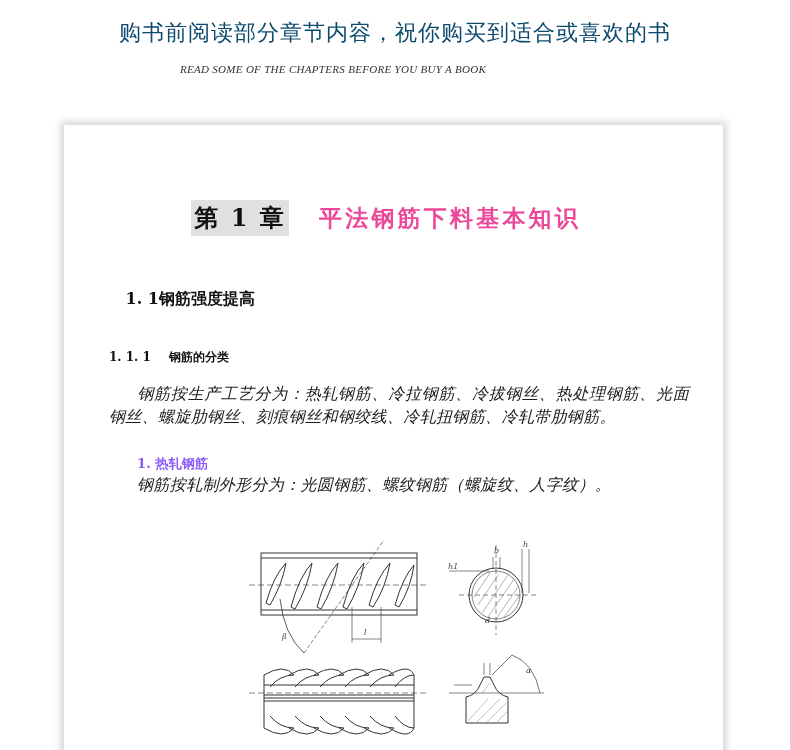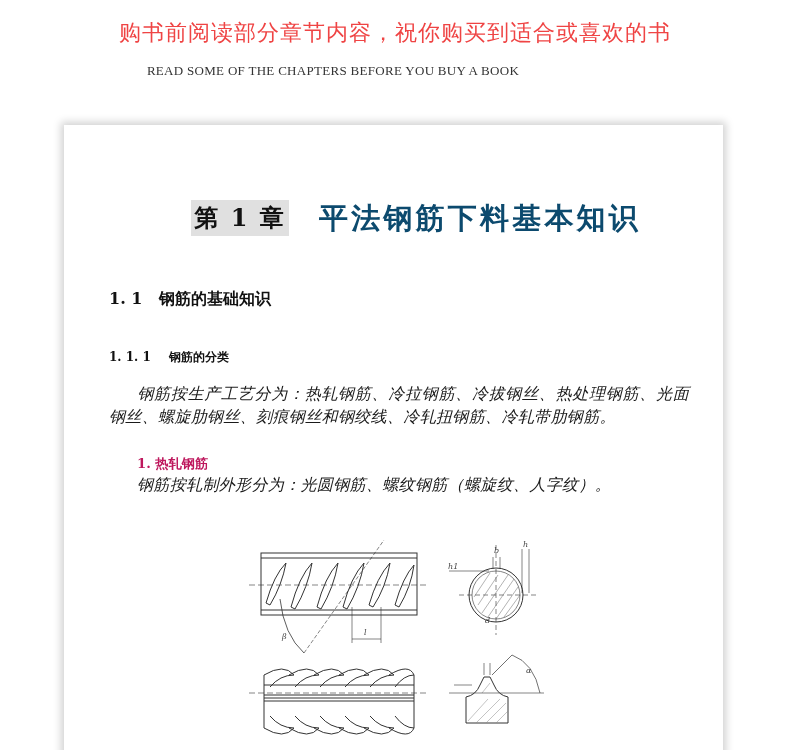--- a/index.html
+++ b/index.html
@@ -1,72 +1,73 @@
 <!DOCTYPE html>
 <html><head>
 <meta charset="utf-8">
 <style>
   * { margin: 0; padding: 0; box-sizing: border-box; }
   html, body { width: 790px; height: 750px; overflow: hidden; background: #ffffff; }
   body { position: relative; font-family: "DejaVu Serif", serif; color: #1a1a1a; }
 
   .banner-title {
     position: absolute; left: 0; top: 18px; width: 790px; text-align: center;
-    font-family: "DejaVu Sans", sans-serif; font-size: 22px; color: #ef4444;
+    font-family: "DejaVu Sans", sans-serif; font-size: 22px; color: #0c4a6e;
     letter-spacing: 1px; font-weight: normal;
   }
   .banner-subtitle {
     position: absolute; left: 0; top: 63px; width: 666px; text-align: center;
-    font-family: "Liberation Serif", serif; font-size: 13px; color: #333;
+    font-family: "Liberation Serif", serif; font-size: 11px; color: #333;
     letter-spacing: 0.3px;
+    font-style: italic;
   }
 
   .page {
     position: absolute; left: 64px; top: 125px; width: 659px; height: 640px;
     background: #ffffff;
     box-shadow: 0 0 8px 3px rgba(0,0,0,0.18);
   }
 
   .chapter-heading {
     position: absolute; left: 0; top: 75px; width: 679px; height: 38px;
   }
   .chapter-box {
     position: absolute; left: 127px; top: 0; width: 98px; height: 36px;
     background: #e0e0e0;
     font-family: "DejaVu Serif", serif; font-weight: bold; font-size: 24px;
     line-height: 36px; text-align: center; color: #111; letter-spacing: 2px;
   }
   .chapter-title {
     position: absolute; left: 255px; top: 0; height: 36px; line-height: 36px;
-    font-family: "DejaVu Sans", sans-serif; font-weight: bold; font-size: 29px;
-    letter-spacing: 3.2px; color: #0c4a6e;
+    font-family: "DejaVu Sans", sans-serif; font-weight: bold; font-size: 23px;
+    letter-spacing: 3.2px; color: #ec4899;
   }
 
   .section-h2 {
     position: absolute; left: 45px; top: 164px; font-size: 16px; font-weight: bold;
     font-family: "DejaVu Serif", serif; color: #111;
   }
-  .section-h2 .num { display: inline-block; width: 50px; }
+  .section-h2 .num { display: inline-block; width: 50px; text-align: right; }
 
   .section-h3 {
     position: absolute; left: 45px; top: 224px; font-size: 12px; font-weight: bold;
     font-family: "DejaVu Serif", serif; color: #111;
   }
   .section-h3 .num { display: inline-block; width: 60px; }
 
   .para {
     position: absolute; left: 45px; width: 580px; font-size: 16px;
     line-height: 23px; font-family: "DejaVu Serif", serif; color: #1a1a1a;
     text-align: justify; letter-spacing: 0.35px; font-style: italic;
   }
   .para .indent { display: inline-block; width: 28px; }
 
   .sub-heading {
     position: absolute; left: 73px; top: 330px; font-size: 13.2px; font-weight: bold;
-    font-family: "DejaVu Serif", serif; color: #be185d;
+    font-family: "DejaVu Serif", serif; color: #8b5cf6;
   }
 
   .figure {
     position: absolute; left: 180px; top: 410px; width: 320px; height: 230px;
   }
   .figure svg { position: absolute; left: 0; top: 0; }
 </style>
 </head>
 <body>
 
@@ -74,21 +75,21 @@
 <div class="banner-subtitle">READ SOME OF THE CHAPTERS BEFORE YOU BUY A BOOK</div>
 
 <div class="page">
 
   <div class="chapter-heading">
     <div class="chapter-box">第 1 章</div>
     <div class="chapter-title">平法钢筋下料基本知识</div>
   </div>
 
   <div class="section-h2">
-    <span class="num">1. 1</span><span>钢筋的基础知识</span>
+    <span class="num">1. 1</span><span>钢筋强度提高</span>
   </div>
 
   <div class="section-h3">
     <span class="num">1. 1. 1</span><span>钢筋的分类</span>
   </div>
 
   <div class="para" style="top:257px;">
     <span class="indent"></span><span>钢筋按生产工艺分为：热轧钢筋、冷拉钢筋、冷拔钢丝、热处理钢筋、光面钢丝、螺旋肋钢丝、刻痕钢丝和钢绞线、冷轧扭钢筋、冷轧带肋钢筋。</span>
   </div>
 

